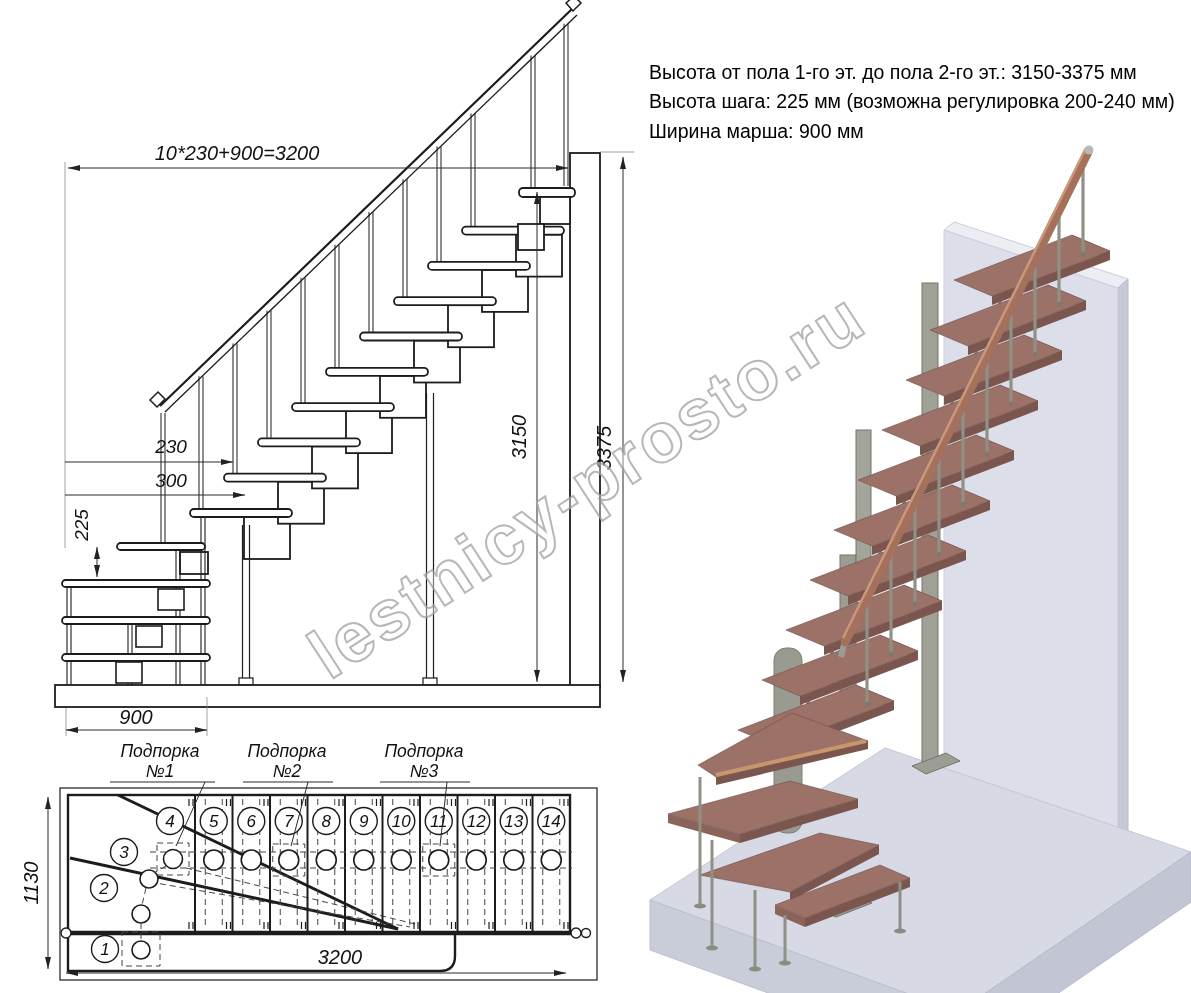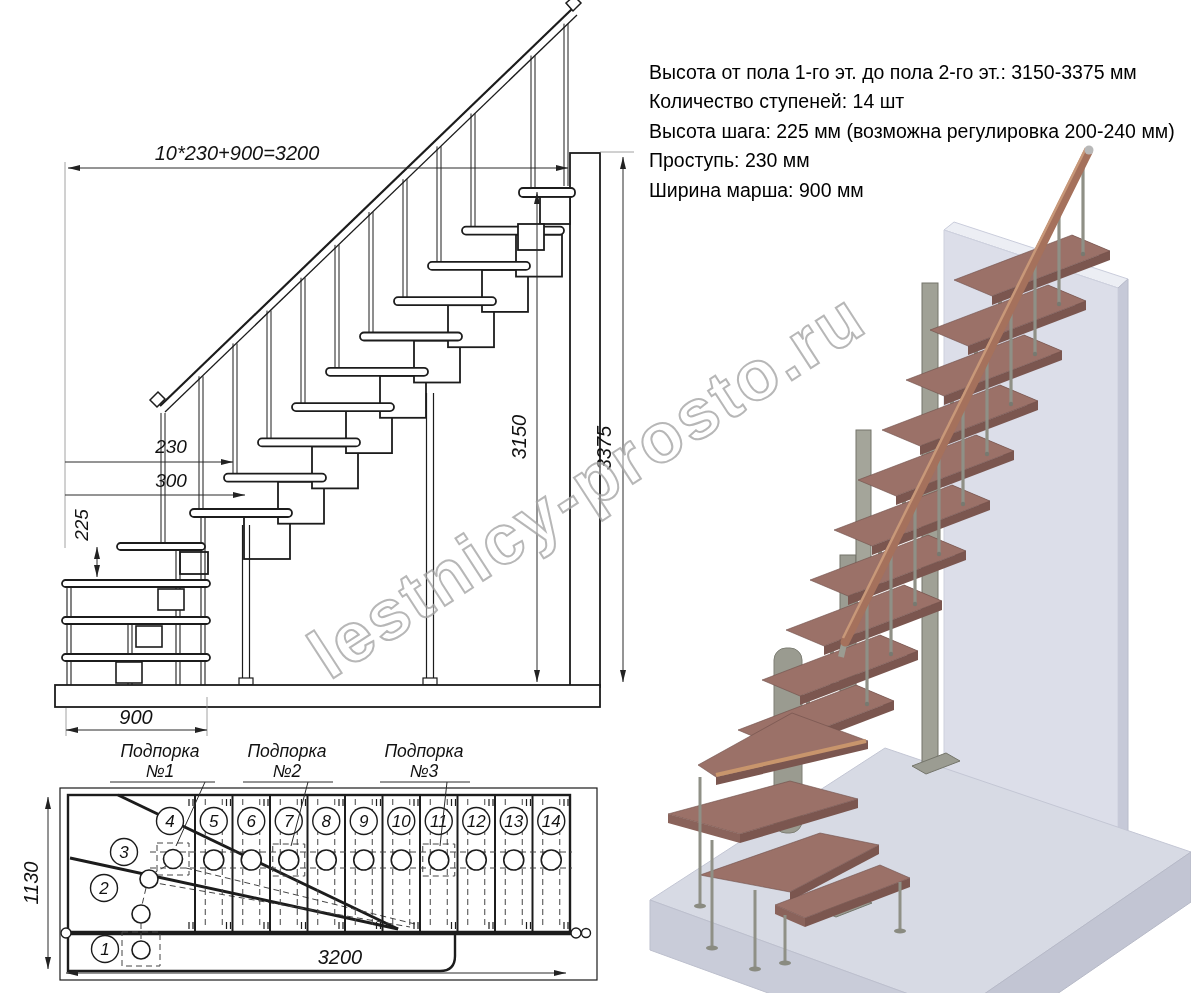--- a/index.html
+++ b/index.html
@@ -418,18 +418,16 @@
         <line x1="66" y1="973" x2="566" y2="973" class="dl" marker-start="url(#arr)" marker-end="url(#arr)"></line>
         <text x="340" y="964" text-anchor="middle" class="dim">3200</text>
       </g>
     </g>
 
     <text x="600" y="505" text-anchor="middle" transform="rotate(-33 600 505)" class="wmark">lestnicy-prosto.ru</text>
   </svg>
 
   <div class="specs">
     <div>Высота от пола 1-го эт. до пола 2-го эт.: 3150-3375 мм</div>
-    <div>Количество ступеней: 14 шт</div>
     <div>Высота шага: 225 мм (возможна регулировка 200-240 мм)</div>
-    <div>Проступь: 230 мм</div>
     <div>Ширина марша: 900 мм</div>
   </div>
 </div>
 
 </body></html>

